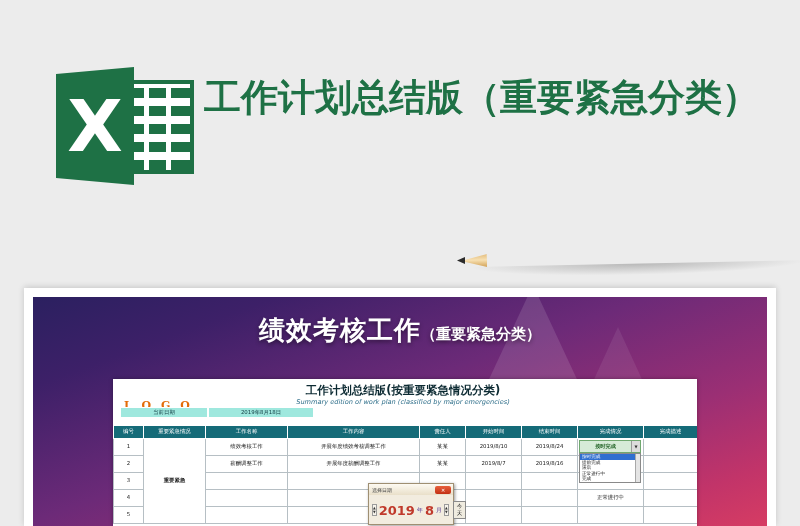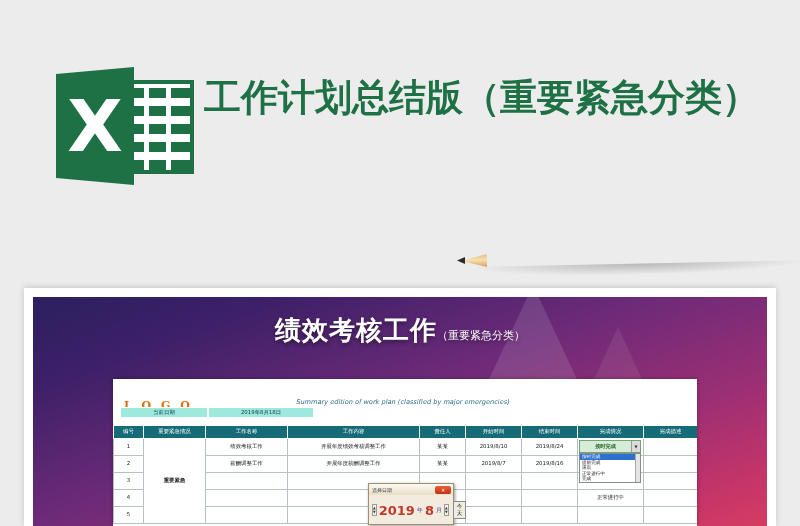--- a/index.html
+++ b/index.html
@@ -93,21 +93,21 @@
   .tri-b { left: 530px; top: 30px; opacity: .08;
            border-left-width: 55px; border-right-width: 55px; border-bottom-width: 120px; }
   .tri-c { left: 230px; top: 120px; opacity: .07;
            border-left-width: 95px; border-right-width: 95px; border-bottom-width: 170px; }
 
   .preview-title {
     position: absolute; left: 0; top: 16px; width: 734px; text-align: center;
     color: #ffffff; font-size: 26px; font-weight: bold; letter-spacing: 1px;
     text-shadow: 0 2px 4px rgba(0,0,0,0.45); white-space: nowrap;
   }
-  .preview-title .paren { font-size: 11px; font-weight: normal; letter-spacing: 0; }
+  .preview-title .paren { font-size: 15px; font-weight: bold; letter-spacing: 0; }
 
   
   .sheet {
     position: absolute; left: 80px; top: 82px; width: 584px; height: 147px;
     background: #ffffff; overflow: hidden;
     font-size: 5.4px; color: #1a1a1a;
     box-shadow: 0 0 4px rgba(0,0,0,0.35);
   }
   .sheet-top { position: relative; height: 46px; border-bottom: 0; }
   .logo-box { position: absolute; left: 7px; top: 20px; width: 120px; }
@@ -242,20 +242,21 @@
       </div>
 
       <div class="sheet">
 
         <div class="sheet-top">
           <div class="logo-box">
             <div class="logo-text">L O G O</div>
             <div class="logo-sub">请替换成公司LOGO</div>
           </div>
 
+          <div class="sheet-head-title">工作计划总结版(按重要紧急情况分类)</div>
           <div class="sheet-head-sub">Summary edition of work plan (classified by major emergencies)</div>
 
           <div class="daterow">
             <div class="cell c1">当前日期</div>
             <div class="cell c2">2019年8月18日</div>
           </div>
         </div>
 
         <table class="grid">
           <colgroup>

